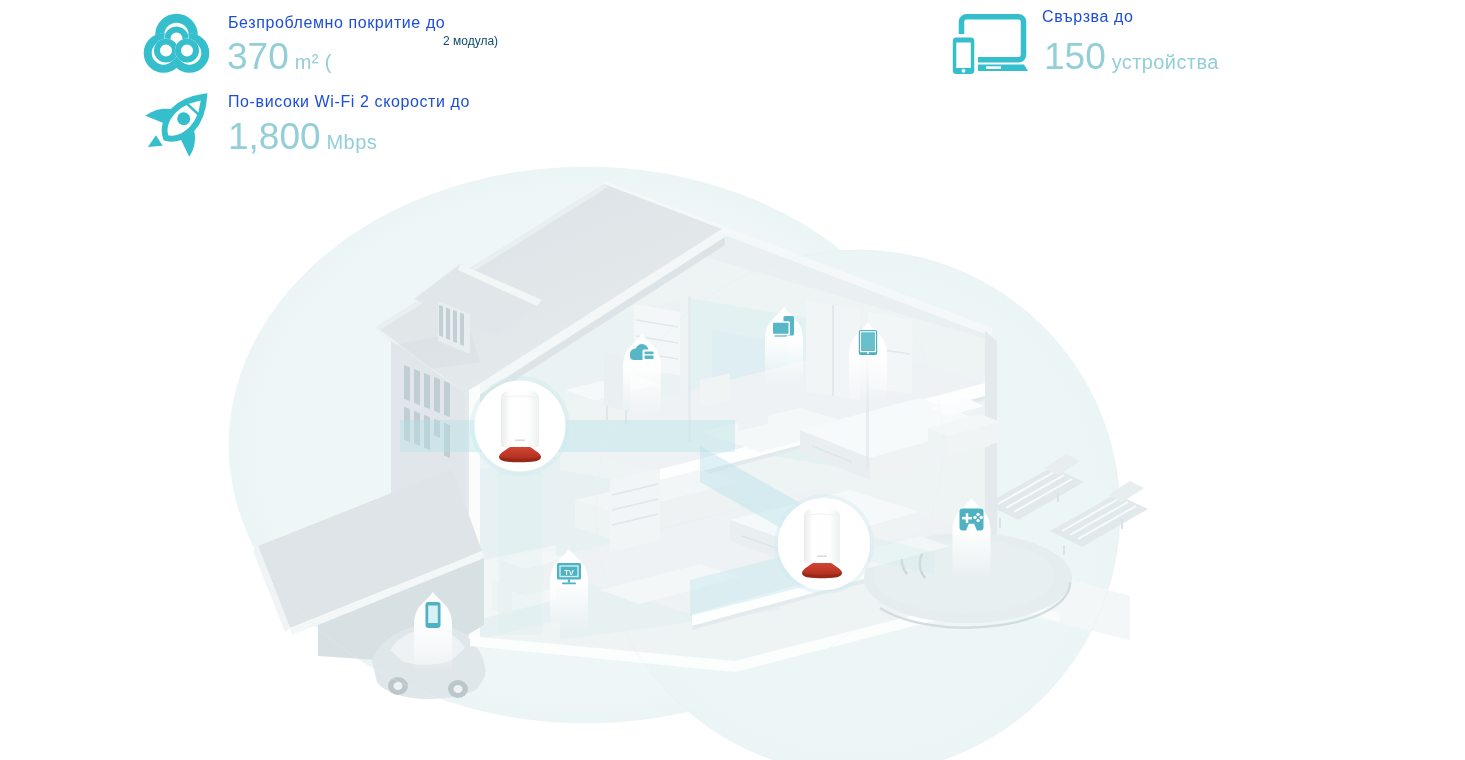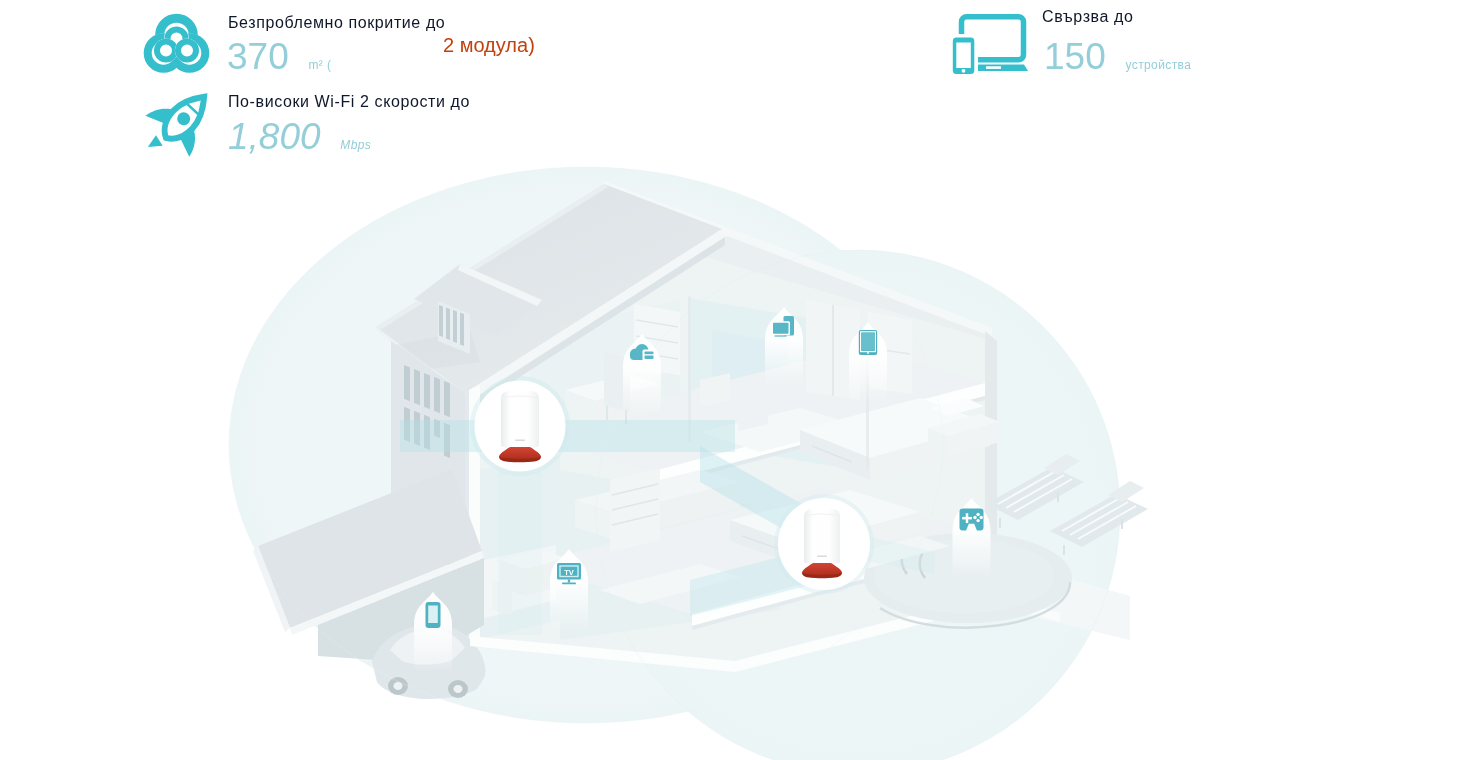--- a/index.html
+++ b/index.html
@@ -1,21 +1,21 @@
 <!DOCTYPE html>
 <html><head>
 <meta charset="utf-8">
 <style>
   html,body{margin:0;padding:0;background:#ffffff;}
   body{width:1465px;height:760px;position:relative;overflow:hidden;
        font-family:"Liberation Sans", sans-serif;}
-  .lbl{position:absolute;color:#0f172a;font-size:16px;letter-spacing:0.6px;white-space:nowrap;}
+  .lbl{position:absolute;color:#1d4ed8;font-size:16px;letter-spacing:0.6px;white-space:nowrap;}
   .big{position:absolute;color:#93ced9;font-size:37px;white-space:nowrap;line-height:1;}
-  .unit{color:#93ced9;font-size:12px;letter-spacing:0.4px;margin-left:16px;}
-  .dark{position:absolute;color:#c2410c;font-size:20px;white-space:nowrap;}
+  .unit{color:#93ced9;font-size:20px;letter-spacing:0.4px;}
+  .dark{position:absolute;color:#0c4a6e;font-size:12px;white-space:nowrap;}
   svg{position:absolute;left:0;top:0;}
 </style>
 </head>
 <body>
 
 <svg width="1465" height="760" viewBox="0 0 1465 760">
   <defs>
     <linearGradient id="tail" x1="0" y1="0" x2="0" y2="1">
       <stop offset="0" stop-color="#ffffff" stop-opacity="0.97"></stop>
       <stop offset="0.42" stop-color="#ffffff" stop-opacity="0.92"></stop>
@@ -401,13 +401,13 @@
 <div class="big" style="left:227px;top:38px;">370<span class="unit"> m² (</span></div>
 
 <div class="dark" style="left:443px;top:34px;">2 модула)</div>
 
 <div class="lbl" style="left:1042px;top:8px;">Свързва до</div>
 
 <div class="big" style="left:1044px;top:38px;text-align:right;">150<span class="unit"> устройства</span></div>
 
 <div class="lbl" style="left:228px;top:93px;">По-високи Wi-Fi 2 скорости до</div>
 
-<div class="big" style="left:228px;top:118px;font-style:italic;">1,800<span class="unit"> Mbps</span></div>
+<div class="big" style="left:228px;top:118px;">1,800<span class="unit"> Mbps</span></div>
 
 </body></html>

